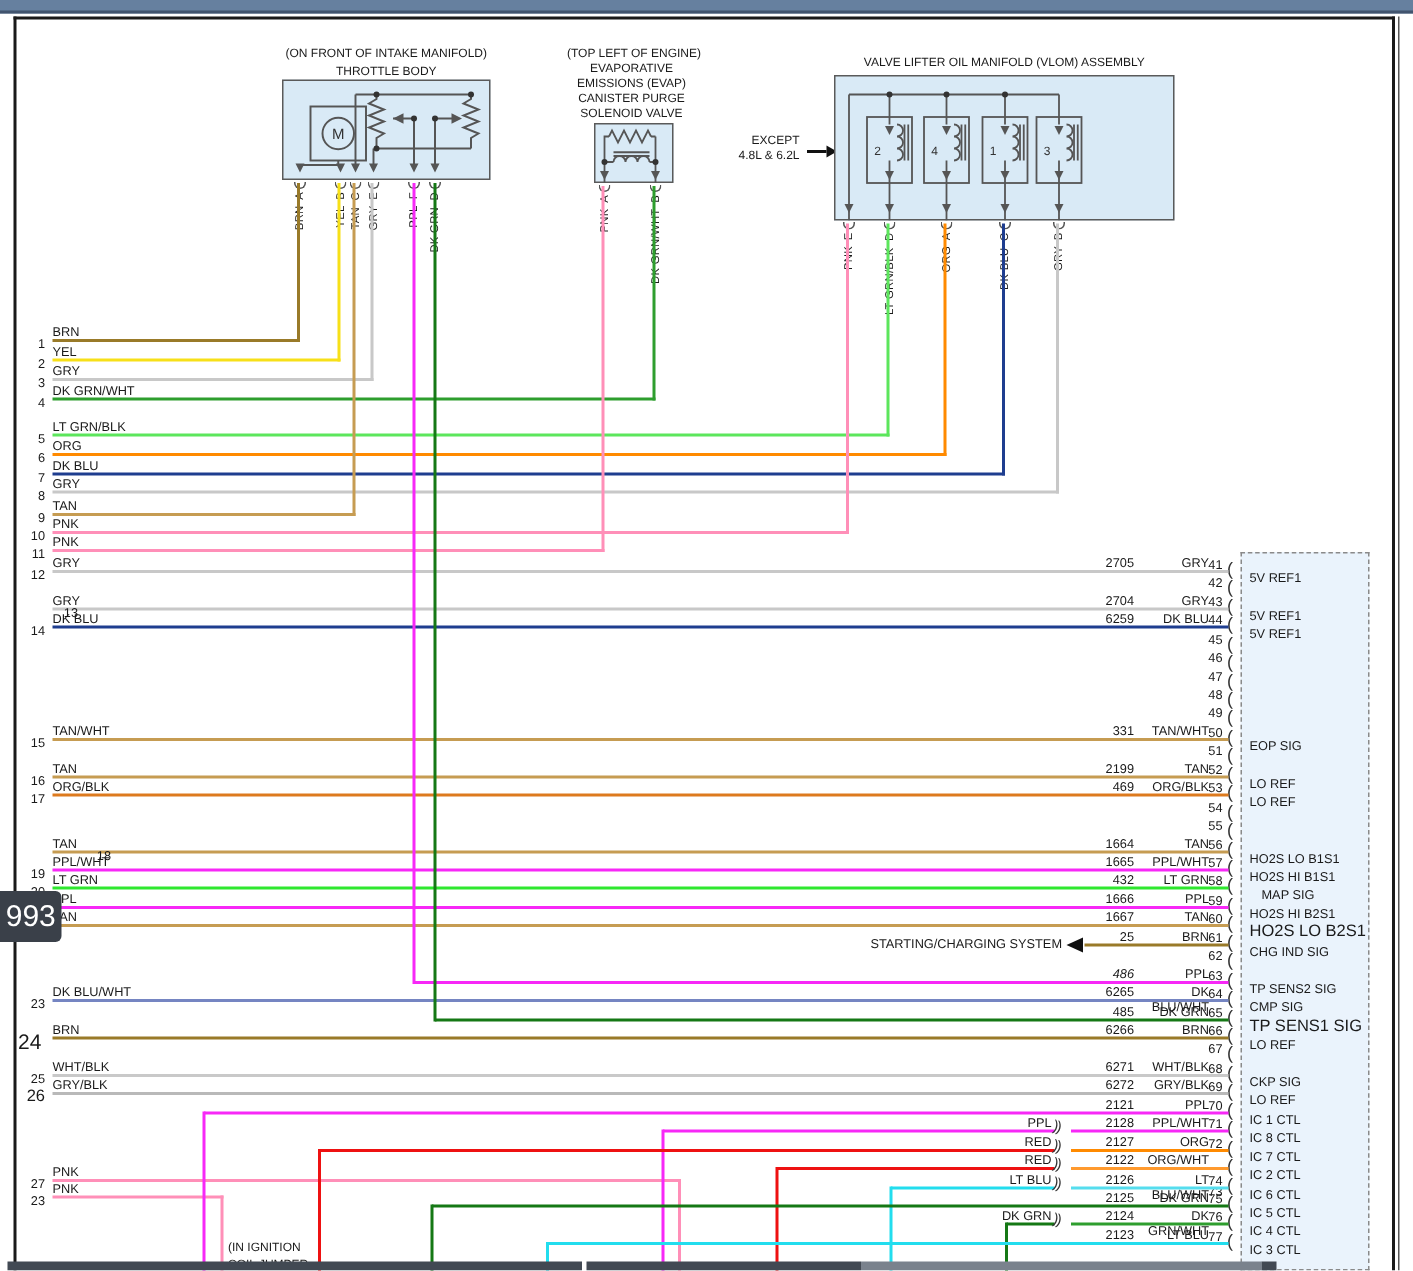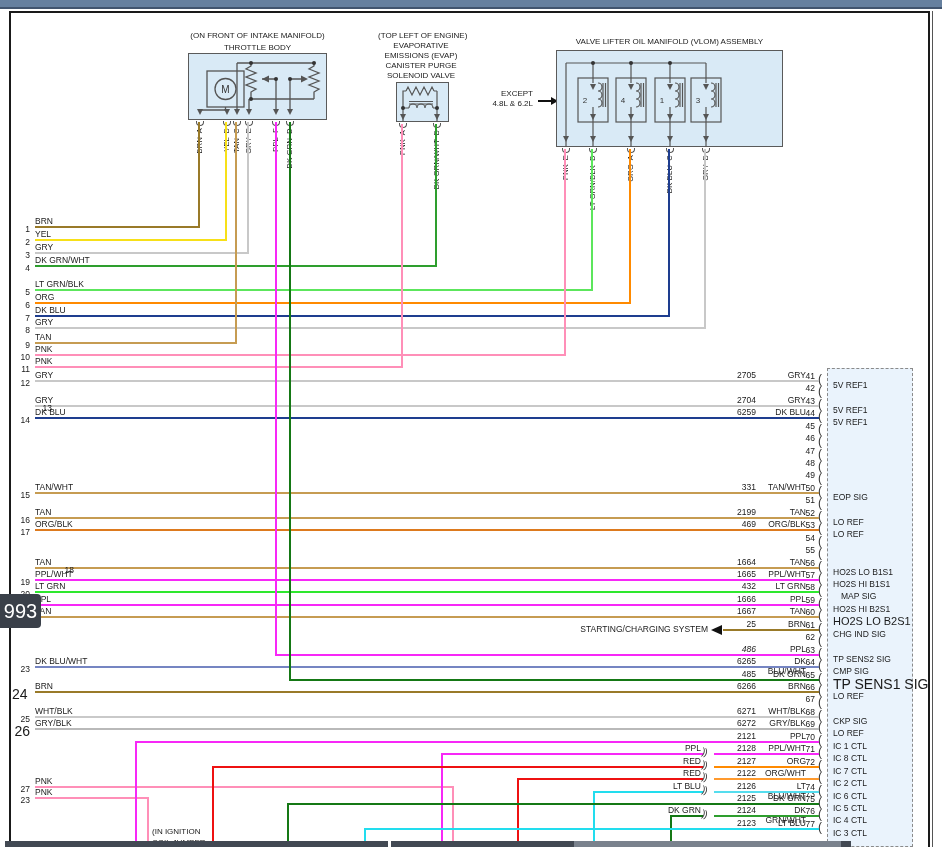--- a/index.html
+++ b/index.html
@@ -408,21 +408,21 @@
     <div style="position: absolute; left: 793px; top: 657px; width: 22px; text-align: right; font-size: 8.5px; line-height: 10px;">64</div>
     <div style="position: absolute; left: 818px; top: 659px; font-size: 12px; color: rgb(51, 51, 51); line-height: 13px;">(</div>
     <div style="position: absolute; left: 833px; top: 666px; font-size: 8.5px; line-height: 10px; white-space: nowrap;">CMP SIG</div>
     <div style="position: absolute; left: 700px; top: 656px; width: 56px; text-align: right; font-size: 8.5px; line-height: 10px;">6265</div>
     <div style="position: absolute; left: 760px; top: 656px; width: 46px; text-align: right; font-size: 8.5px; line-height: 10px;">DK BLU/WHT</div>
     <div style="position: absolute; left: 35px; top: 666px; width: 784px; height: 2px; background: rgb(117, 133, 194);"></div>
     <div style="position: absolute; left: 12px; top: 664px; width: 18px; text-align: right; font-size: 8.5px; line-height: 10px;">23</div>
     <div style="position: absolute; left: 35px; top: 656px; font-size: 8.5px; line-height: 10px; white-space: nowrap;">DK BLU/WHT</div>
     <div style="position: absolute; left: 793px; top: 670px; width: 22px; text-align: right; font-size: 8.5px; line-height: 10px;">65</div>
     <div style="position: absolute; left: 818px; top: 672px; font-size: 12px; color: rgb(51, 51, 51); line-height: 13px;">(</div>
-    <div style="position: absolute; left: 833px; top: 679px; font-size: 14px; line-height: 10px; white-space: nowrap;">TP SENS1 SIG</div>
+    <div style="position: absolute; left: 833px; top: 679px; font-size: 11px; line-height: 10px; white-space: nowrap;">TP SENS1 SIG</div>
     <div style="position: absolute; left: 700px; top: 669px; width: 56px; text-align: right; font-size: 8.5px; line-height: 10px;">485</div>
     <div style="position: absolute; left: 760px; top: 669px; width: 46px; text-align: right; font-size: 8.5px; line-height: 10px;">DK GRN</div>
     <div style="position: absolute; left: 290px; top: 679px; width: 529px; height: 2px; background: rgb(21, 120, 21);"></div>
     <div style="position: absolute; left: 289px; top: 122px; width: 2px; height: 559px; background: rgb(21, 120, 21);"></div>
     <div style="position: absolute; left: 793px; top: 682px; width: 22px; text-align: right; font-size: 8.5px; line-height: 10px;">66</div>
     <div style="position: absolute; left: 818px; top: 684px; font-size: 12px; color: rgb(51, 51, 51); line-height: 13px;">(</div>
     <div style="position: absolute; left: 833px; top: 691px; font-size: 8.5px; line-height: 10px; white-space: nowrap;">LO REF</div>
     <div style="position: absolute; left: 700px; top: 681px; width: 56px; text-align: right; font-size: 8.5px; line-height: 10px;">6266</div>
     <div style="position: absolute; left: 760px; top: 681px; width: 46px; text-align: right; font-size: 8.5px; line-height: 10px;">BRN</div>
     <div style="position: absolute; left: 35px; top: 691px; width: 784px; height: 2px; background: rgb(153, 122, 41);"></div>
@@ -437,21 +437,21 @@
     <div style="position: absolute; left: 760px; top: 706px; width: 46px; text-align: right; font-size: 8.5px; line-height: 10px;">WHT/BLK</div>
     <div style="position: absolute; left: 35px; top: 716px; width: 784px; height: 2px; background: rgb(201, 201, 201);"></div>
     <div style="position: absolute; left: 12px; top: 714px; width: 18px; text-align: right; font-size: 8.5px; line-height: 10px;">25</div>
     <div style="position: absolute; left: 35px; top: 706px; font-size: 8.5px; line-height: 10px; white-space: nowrap;">WHT/BLK</div>
     <div style="position: absolute; left: 793px; top: 719px; width: 22px; text-align: right; font-size: 8.5px; line-height: 10px;">69</div>
     <div style="position: absolute; left: 818px; top: 721px; font-size: 12px; color: rgb(51, 51, 51); line-height: 13px;">(</div>
     <div style="position: absolute; left: 833px; top: 728px; font-size: 8.5px; line-height: 10px; white-space: nowrap;">LO REF</div>
     <div style="position: absolute; left: 700px; top: 718px; width: 56px; text-align: right; font-size: 8.5px; line-height: 10px;">6272</div>
     <div style="position: absolute; left: 760px; top: 718px; width: 46px; text-align: right; font-size: 8.5px; line-height: 10px;">GRY/BLK</div>
     <div style="position: absolute; left: 35px; top: 728px; width: 784px; height: 2px; background: rgb(185, 185, 185);"></div>
-    <div style="position: absolute; left: 12px; top: 726px; width: 18px; text-align: right; font-size: 14px; line-height: 10px;">26</div>
+    <div style="position: absolute; left: 12px; top: 726px; width: 18px; text-align: right; font-size: 11px; line-height: 10px;">26</div>
     <div style="position: absolute; left: 35px; top: 718px; font-size: 8.5px; line-height: 10px; white-space: nowrap;">GRY/BLK</div>
     <div style="position: absolute; left: 793px; top: 732px; width: 22px; text-align: right; font-size: 8.5px; line-height: 10px;">70</div>
     <div style="position: absolute; left: 818px; top: 734px; font-size: 12px; color: rgb(51, 51, 51); line-height: 13px;">(</div>
     <div style="position: absolute; left: 833px; top: 741px; font-size: 8.5px; line-height: 10px; white-space: nowrap;">IC 1 CTL</div>
     <div style="position: absolute; left: 700px; top: 731px; width: 56px; text-align: right; font-size: 8.5px; line-height: 10px;">2121</div>
     <div style="position: absolute; left: 760px; top: 731px; width: 46px; text-align: right; font-size: 8.5px; line-height: 10px;">PPL</div>
     <div style="position: absolute; left: 136px; top: 741px; width: 683px; height: 2px; background: rgb(247, 40, 247);"></div>
     <div style="position: absolute; left: 135px; top: 741px; width: 2px; height: 107px; background: rgb(247, 40, 247);"></div>
     <div style="position: absolute; left: 793px; top: 744px; width: 22px; text-align: right; font-size: 8.5px; line-height: 10px;">71</div>
     <div style="position: absolute; left: 818px; top: 746px; font-size: 12px; color: rgb(51, 51, 51); line-height: 13px;">(</div>

